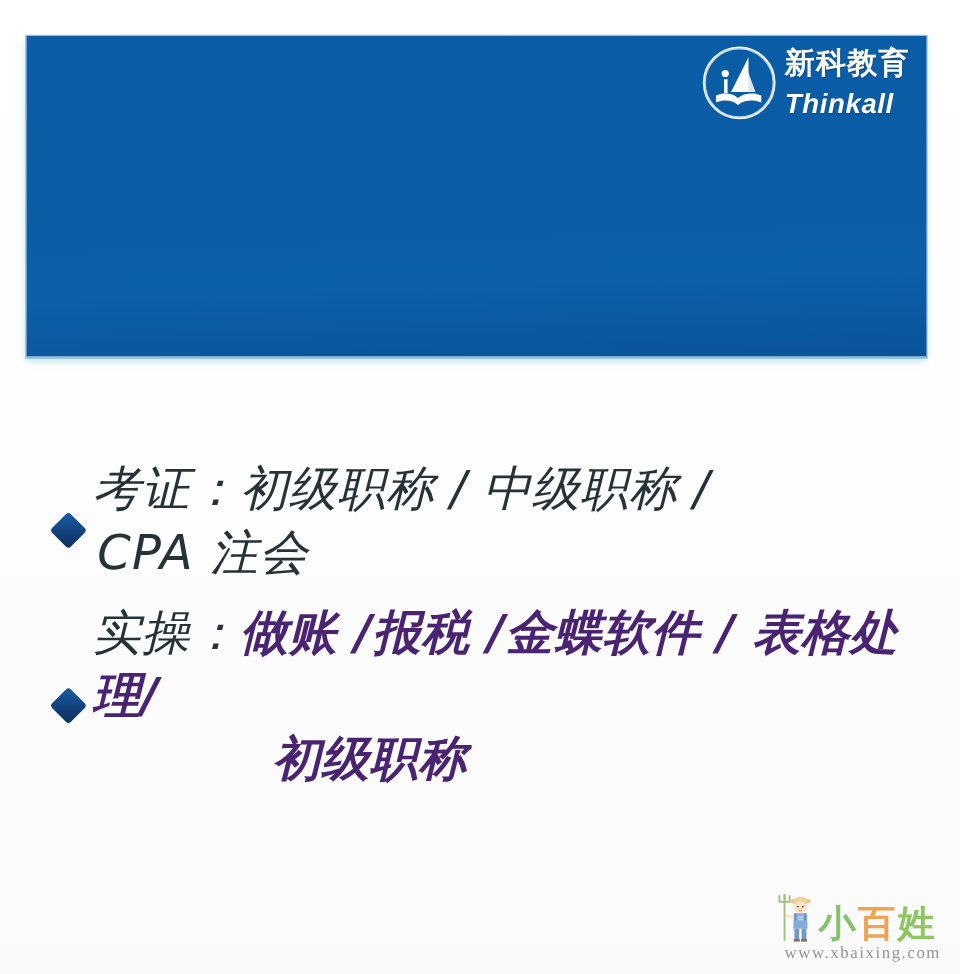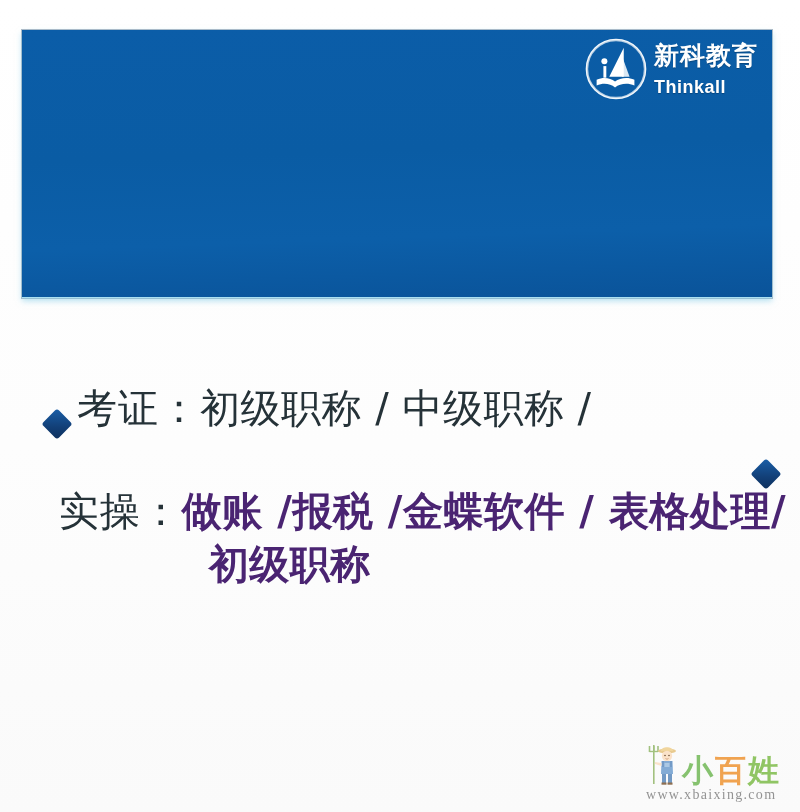--- a/index.html
+++ b/index.html
@@ -67,22 +67,23 @@
   .logo-cn {
     font-family: "DejaVu Sans", "Liberation Sans", sans-serif;
     font-size: 25px;
     font-weight: bold;
     color: #ffffff;
     letter-spacing: 1px;
     text-shadow: 0 1px 1px rgba(0,0,0,0.25);
   }
   .logo-en {
     font-family: "Liberation Sans", sans-serif;
-    font-size: 18px;
-    font-weight: bold;
+    font-size: 23px;
+    font-weight: bold;
+    font-style: italic;
     color: #ffffff;
     letter-spacing: 0.5px;
     margin-top: 10px;
     text-shadow: 0 1px 1px rgba(0,0,0,0.25);
   }
 
   
   .headline {
     position: absolute;
     left: 0; right: 0;
@@ -104,24 +105,25 @@
   
   .body-list {
     position: absolute;
     left: 46px;
     top: 382px;
     width: 740px;
   }
 
   .bullet-row {
     display: flex;
-    align-items: flex-end;
+    align-items: center;
     margin-bottom: 14px;
-  }
-  .bullet-row:last-child { margin-bottom: 0; flex-direction: column; }
+    font-style: italic;
+  }
+  .bullet-row:last-child { margin-bottom: 0; }
 
   .diamond {
     flex: none;
     width: 22px;
     height: 22px;
     margin-top: 14px;
     margin-right: 9px;
     background: linear-gradient(135deg, #1a5fa8 0%, #123f77 60%, #0d2f5c 100%);
     transform: rotate(45deg);
     border-radius: 3px;
@@ -191,21 +193,21 @@
     margin-left: 2px;
   }
   .wm-c1 { color: #82c06a; }
   .wm-c2 { color: #f0a04a; }
   .wm-c3 { color: #8cc35e; }
   .wm-url {
     font-family: "Liberation Serif", "DejaVu Serif", serif;
     font-size: 14px;
     color: #8f8f8f;
     letter-spacing: 1.3px;
-    text-align: left;
+    text-align: center;
     margin-top: 1px;
     padding-right: 2px;
   }
 </style>
 </head>
 <body>
 
 <div class="page">
 
   <div class="banner">
@@ -231,20 +233,21 @@
     </div>
 
   </div>
 
   <div class="body-list">
 
     <div class="bullet-row">
       <span class="diamond"></span>
       <div class="bullet-text">
         <span class="lbl">考证：</span><span class="val-dark">初级职称 / 中级职称 /</span>
+        <span class="line2-dark">CPA 注会</span>
       </div>
     </div>
 
     <div class="bullet-row">
       <span class="diamond"></span>
       <div class="bullet-text">
         <span class="lbl">实操：</span><span class="val-purple">做账 /报税 /金蝶软件 / 表格处理/</span>
         <span class="line2-purple">初级职称</span>
       </div>
     </div>

